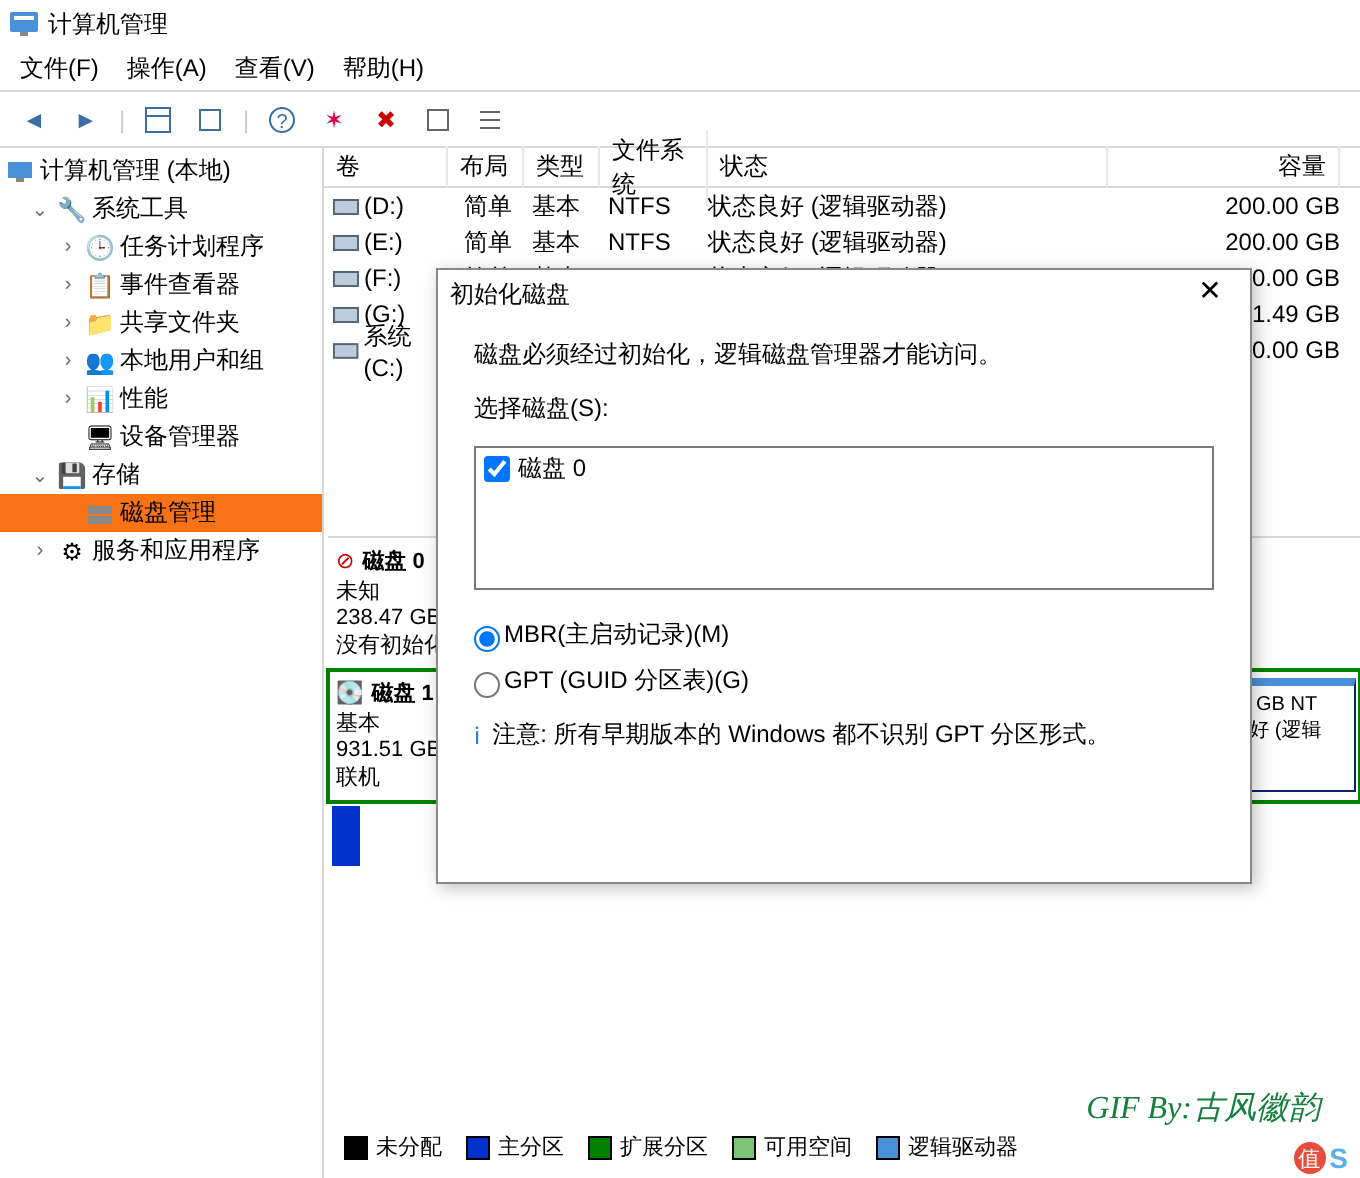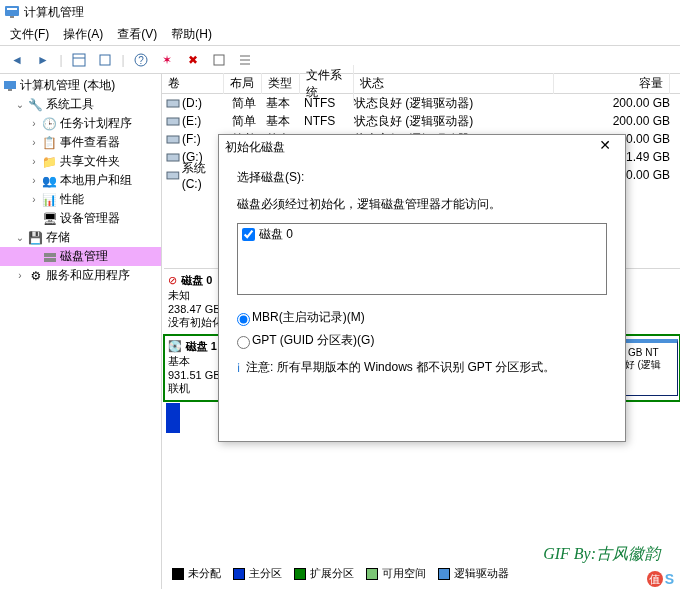--- a/index.html
+++ b/index.html
@@ -10,21 +10,21 @@
 .menubar { height: 22px; display: flex; align-items: center; padding: 0 4px; gap: 2px; border-bottom: 1px solid #d7d7d7; }
 .menubar span { padding: 2px 6px; cursor: default; }
 
 .toolbar { height: 28px; display: flex; align-items: center; padding: 0 6px; gap: 4px; border-bottom: 1px solid #d7d7d7; }
 .tool { width: 22px; height: 22px; display: flex; align-items: center; justify-content: center; color: #3b6ea5; }
 .tool.sep { width: 6px; color: #ccc; }
 
 .main { display: flex; height: calc(100% - 74px); }
 .sidebar { width: 162px; border-right: 1px solid #d7d7d7; padding: 2px 0; overflow: hidden; }
 .tree-item { display: flex; align-items: center; padding: 1px 2px; gap: 2px; white-space: nowrap; }
-.tree-item.selected { background: #f0abfc; }
+.tree-item.selected { background: #f97316; }
 .tree-toggle { width: 12px; text-align: center; color: #6b6b6b; font-size: 10px; }
 .tree-icon { width: 16px; height: 16px; display: inline-flex; align-items: center; justify-content: center; }
 .indent-1 { padding-left: 14px; }
 .indent-2 { padding-left: 28px; }
 
 .content { flex: 1; position: relative; background: #fff; }
 .vol-header { display: flex; background: #fff; border-bottom: 1px solid #d7d7d7; height: 20px; align-items: center; }
 .vol-header span { padding: 2px 6px; border-right: 1px solid #e8e8e8; }
 .vol-row { display: flex; align-items: center; height: 18px; padding: 0 4px; }
 .vol-row .c-vol { width: 62px; display: flex; align-items: center; gap: 2px; }
@@ -346,22 +346,22 @@
   <span style="background:#e74c3c;color:#fff;border-radius:8px;width:16px;height:16px;display:inline-flex;align-items:center;justify-content:center">值</span>
   <span style="color:#5ab0e8;font-weight:bold;font-size:14px">S</span>
 </div>
 
 <div class="dialog">
   <div class="dlg-title">
     <span>初始化磁盘</span>
     <span class="dlg-close">✕</span>
   </div>
   <div class="dlg-body">
+    <p>磁盘必须经过初始化，逻辑磁盘管理器才能访问。</p>
     <p>选择磁盘(S):</p>
-    <p>磁盘必须经过初始化，逻辑磁盘管理器才能访问。</p>
     <div class="disk-select">
       <label style="display:flex;align-items:center;gap:4px">
         <input type="checkbox" checked="" style="">
         <span>磁盘 0</span>
       </label>
     </div>
     <div class="radio-row">
       <input type="radio" name="ps" checked="" style="">
       <span>MBR(主启动记录)(M)</span>
     </div>

